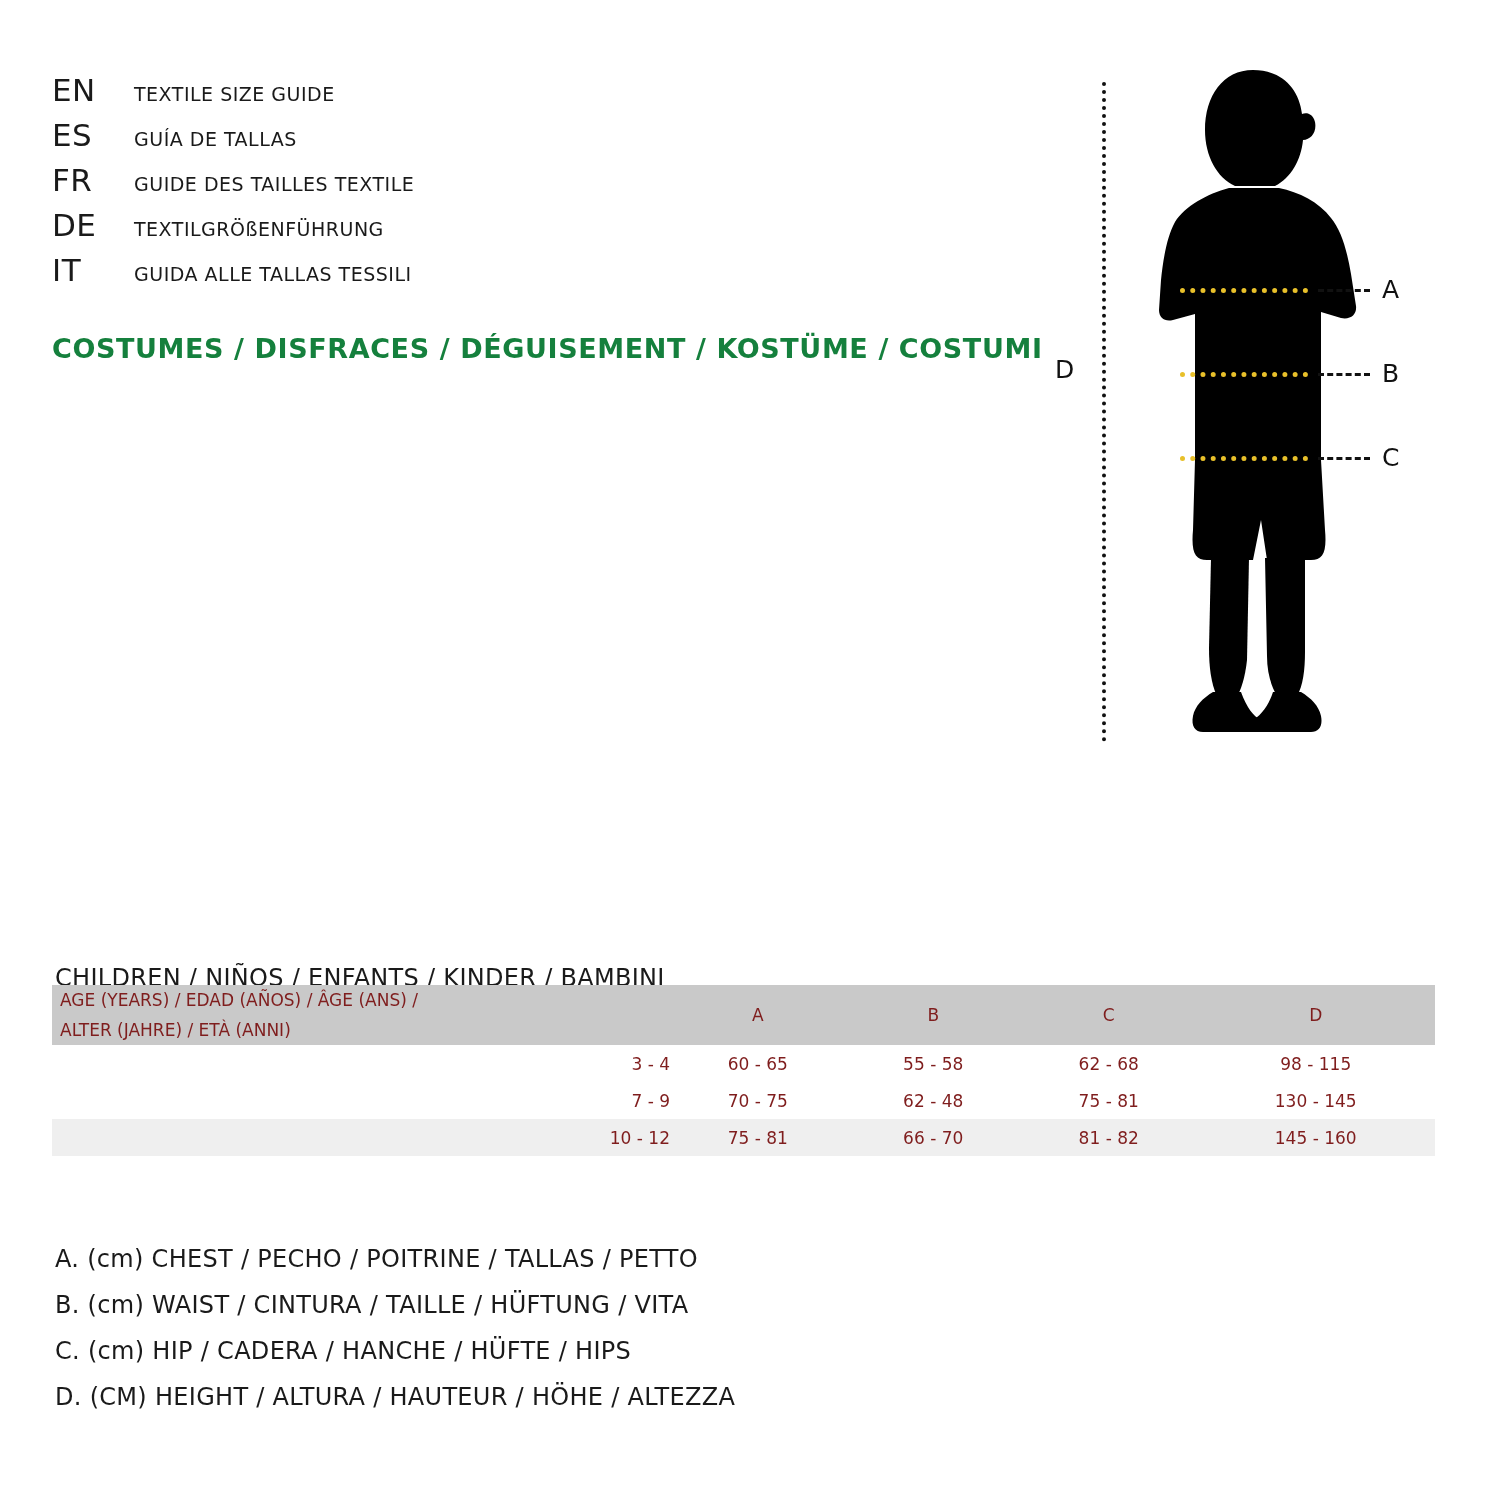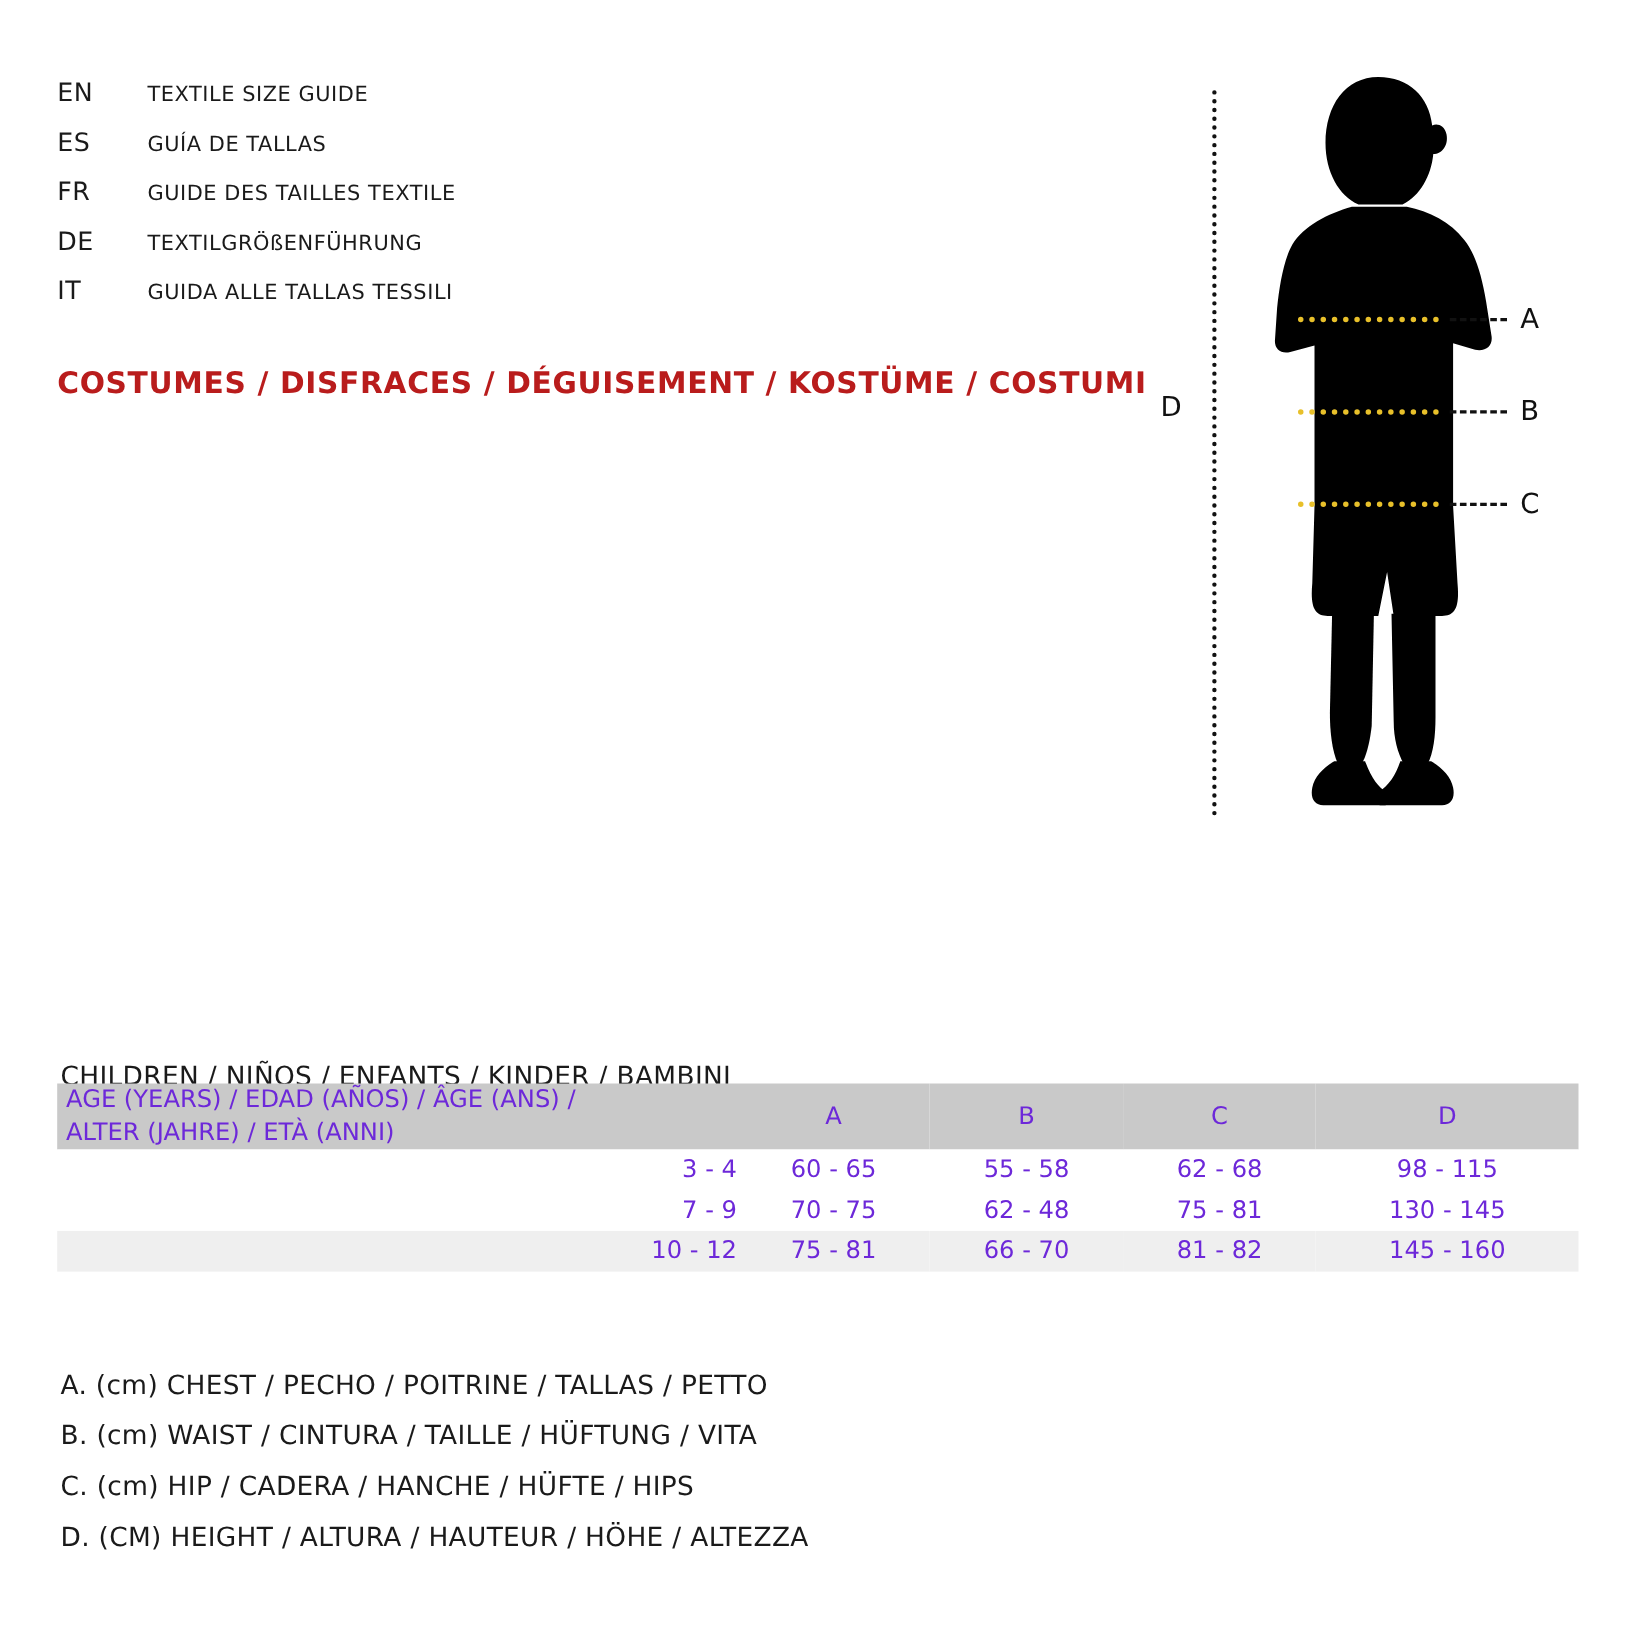--- a/index.html
+++ b/index.html
@@ -23,37 +23,37 @@
     top: 72px;
     width: 980px;
   }
   .lang-row {
     display: flex;
     align-items: baseline;
     height: 45px;
   }
   .lang-code {
     width: 82px;
-    font-size: 23px;
+    font-size: 31px;
     letter-spacing: 0.5px;
     color: #1a1a1a;
   }
   .lang-text {
     font-size: 19px;
     letter-spacing: 0.5px;
     color: #1a1a1a;
   }
   .costumes-line {
     position: absolute;
     left: 52px;
     top: 333px;
     font-size: 27px;
     font-weight: bold;
     letter-spacing: 0.6px;
-    color: #b91c1c;
+    color: #15803d;
   }
 
   
   .figure-area {
     position: absolute;
     left: 1030px;
     top: 60px;
     width: 440px;
     height: 700px;
   }
@@ -116,22 +116,22 @@
     letter-spacing: 0.3px;
     color: #1a1a1a;
     margin-top: 29px;
   }
   table.size-table {
     position: absolute;
     left: 52px;
     top: 985px;
     width: 1383px;
     border-collapse: collapse;
-    font-size: 22px;
-    color: #6d28d9;
+    font-size: 17px;
+    color: #7f1d1d;
   }
   table.size-table th,
   table.size-table td {
     padding: 0;
     font-weight: normal;
     text-align: center;
     height: 34px;
   }
   table.size-table thead th {
     background: #c9c9c9;

